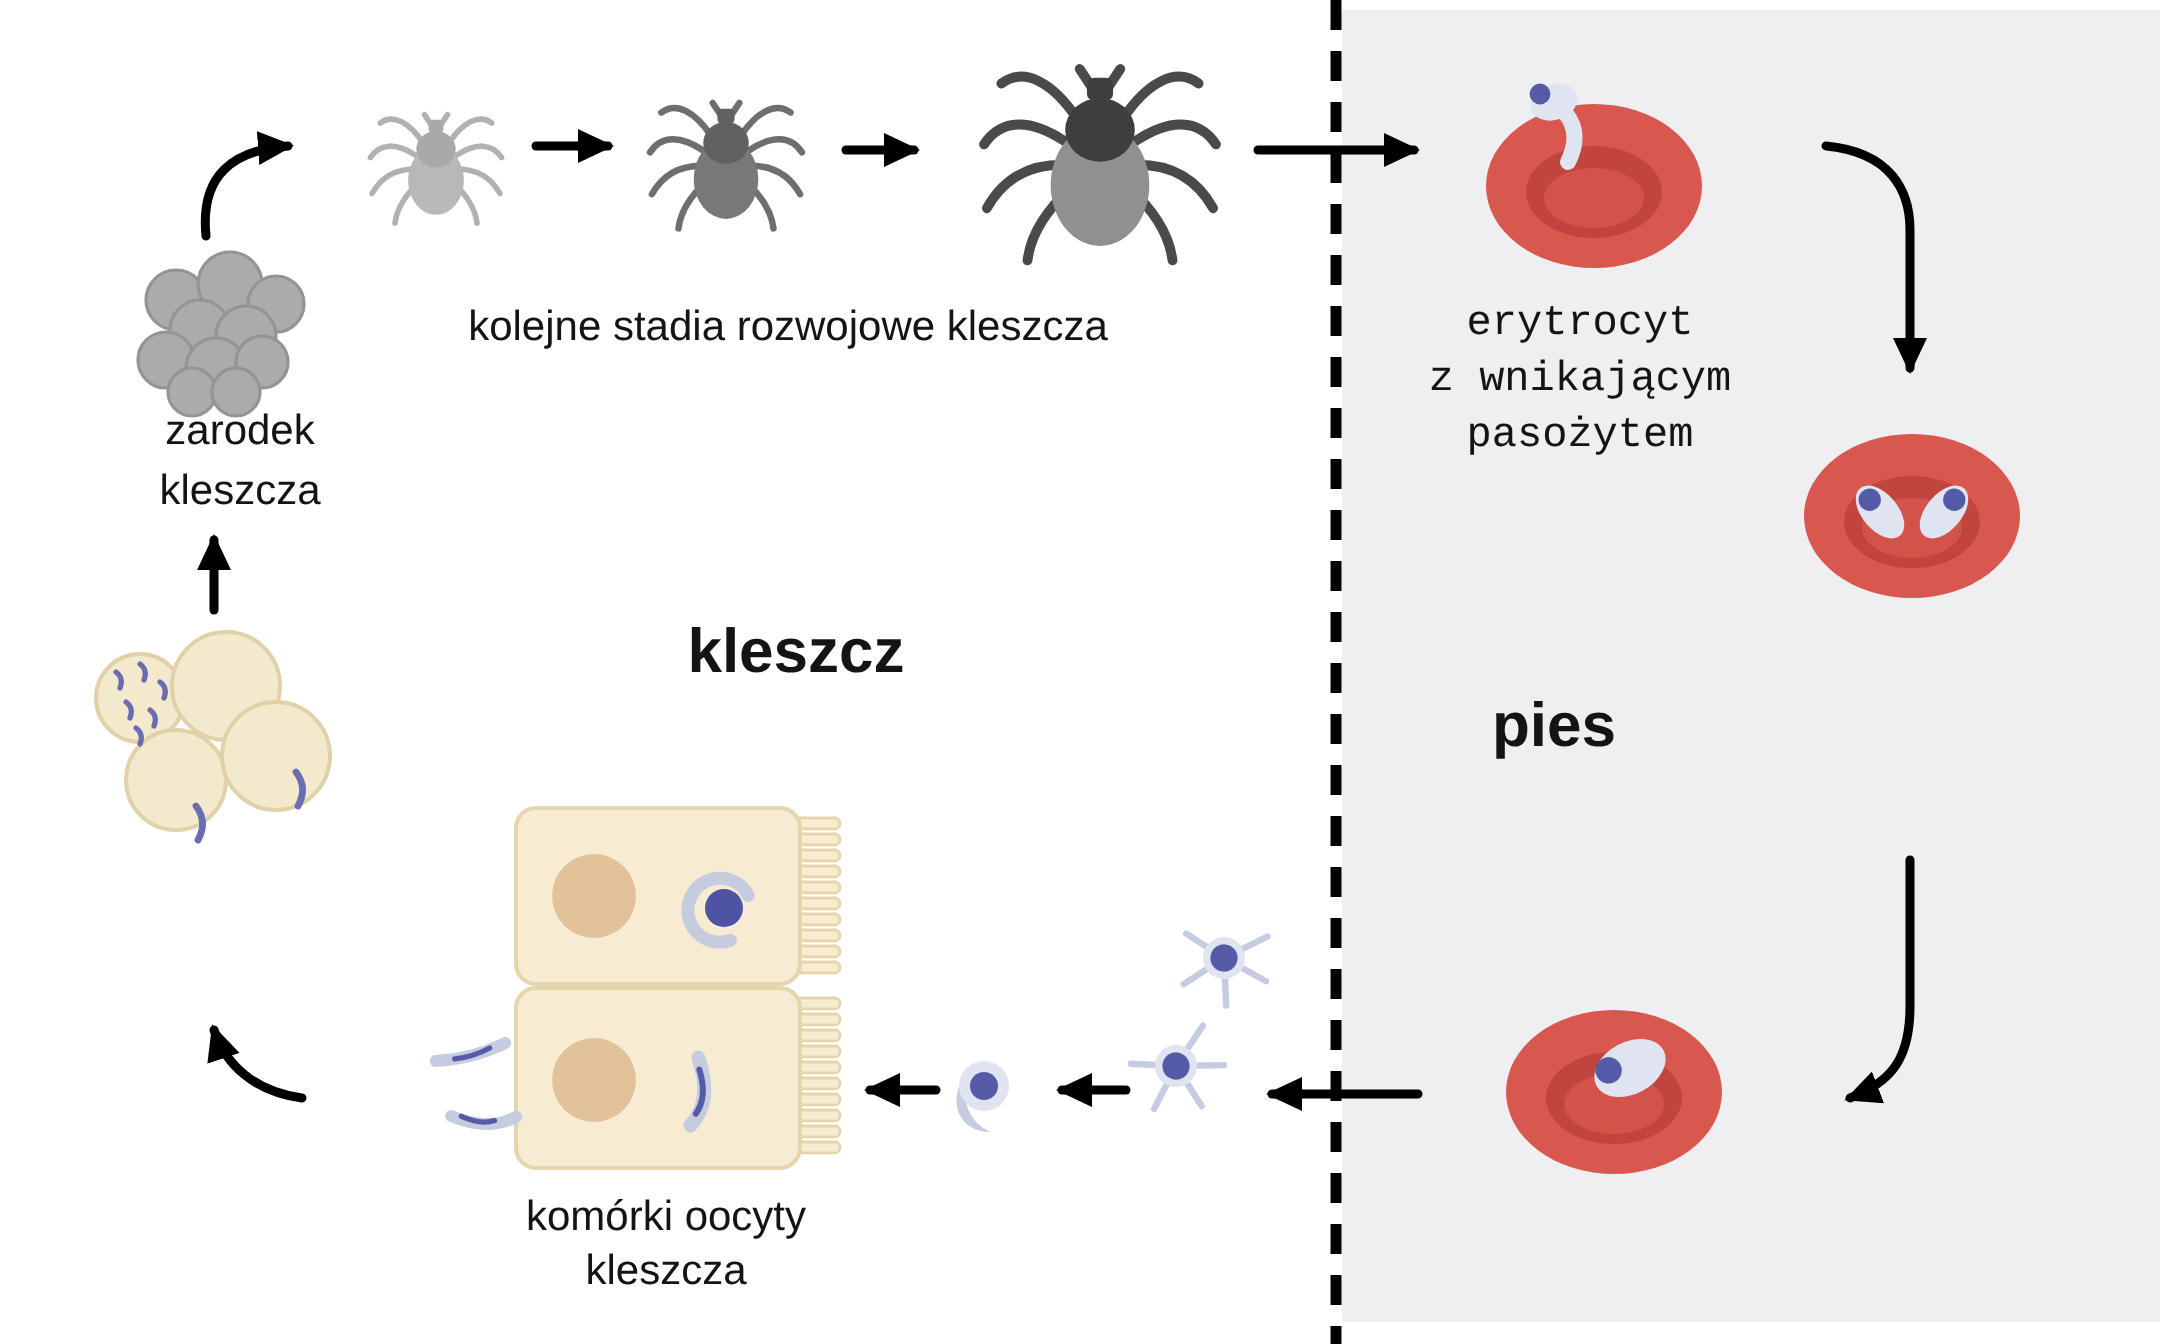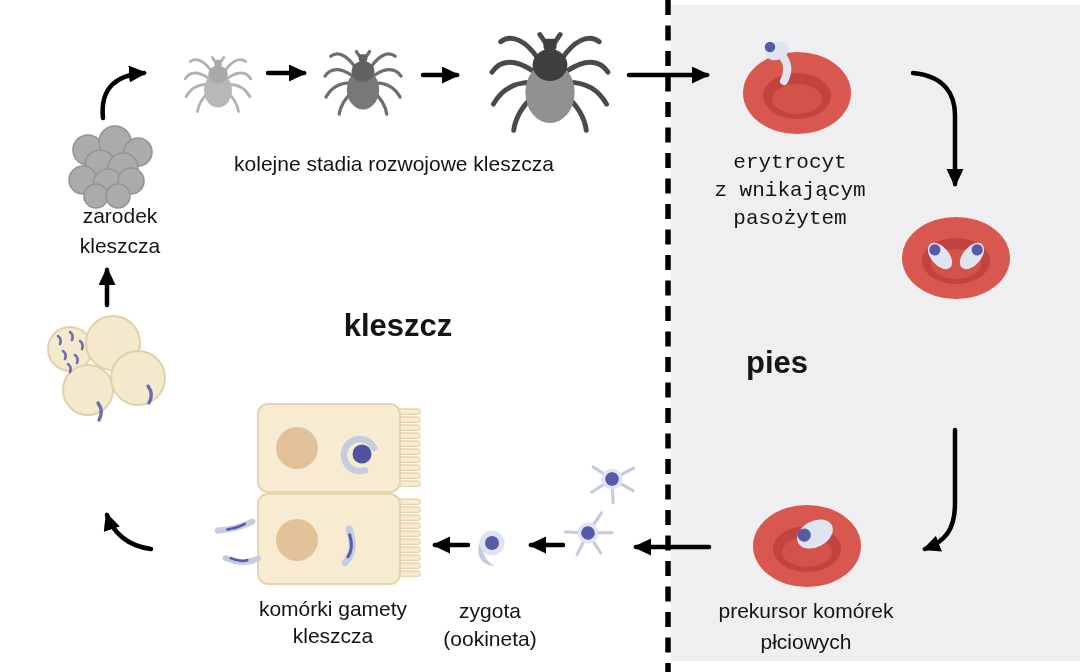--- a/index.html
+++ b/index.html
@@ -213,23 +213,19 @@
 
 <div class="lbl bold" style="left:298px;top:311px;width:200px;">kleszcz</div>
 
 <div class="lbl bold" style="left:677px;top:311px;width:200px;margin-top:37px;">pies</div>
 
 <div class="lbl" style="left:690px;top:149px;width:200px;font-family:Liberation Mono, monospace;">erytrocyt
 z wnikającym
 pasożytem</div>
 
 
-<div class="lbl" style="left:676px;top:595px;width:260px;line-height:31px;">prekursor komórek
-płciowych</div>
-
-
-<div class="lbl" style="left:408px;top:597px;width:164px;line-height:28px;">zygota
-(ookineta)</div>
-
-<div class="lbl" style="left:233px;top:595px;width:200px;line-height:27px;">komórki gamety
+
+
+
+<div class="lbl" style="left:233px;top:595px;width:200px;line-height:27px;">komórki oocyty
 kleszcza</div>
 
 </div>
 
 </body></html>

